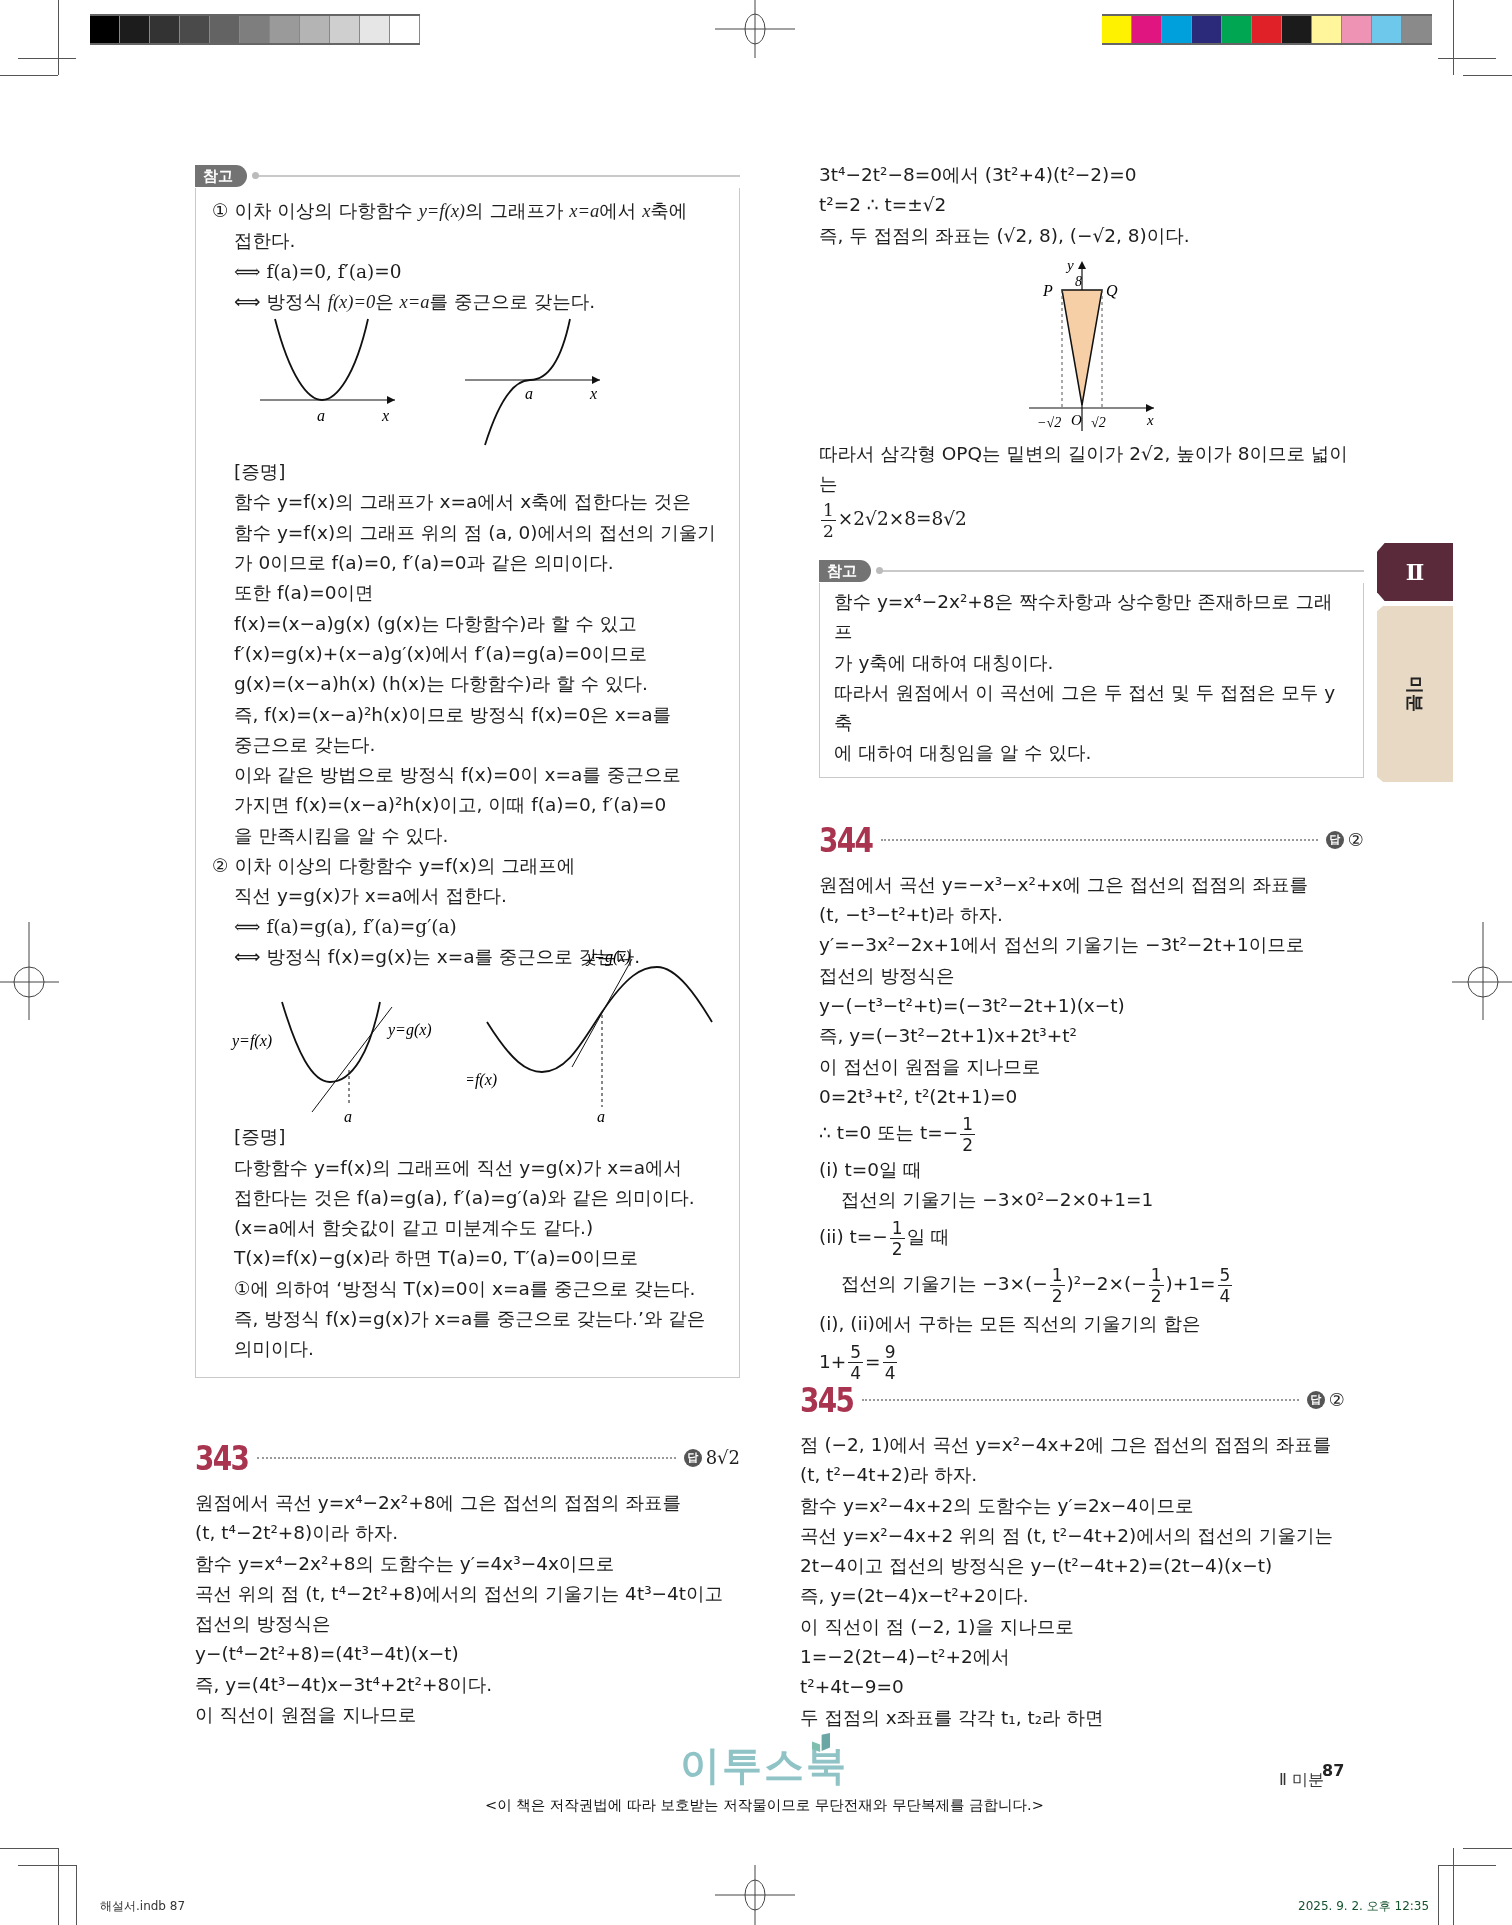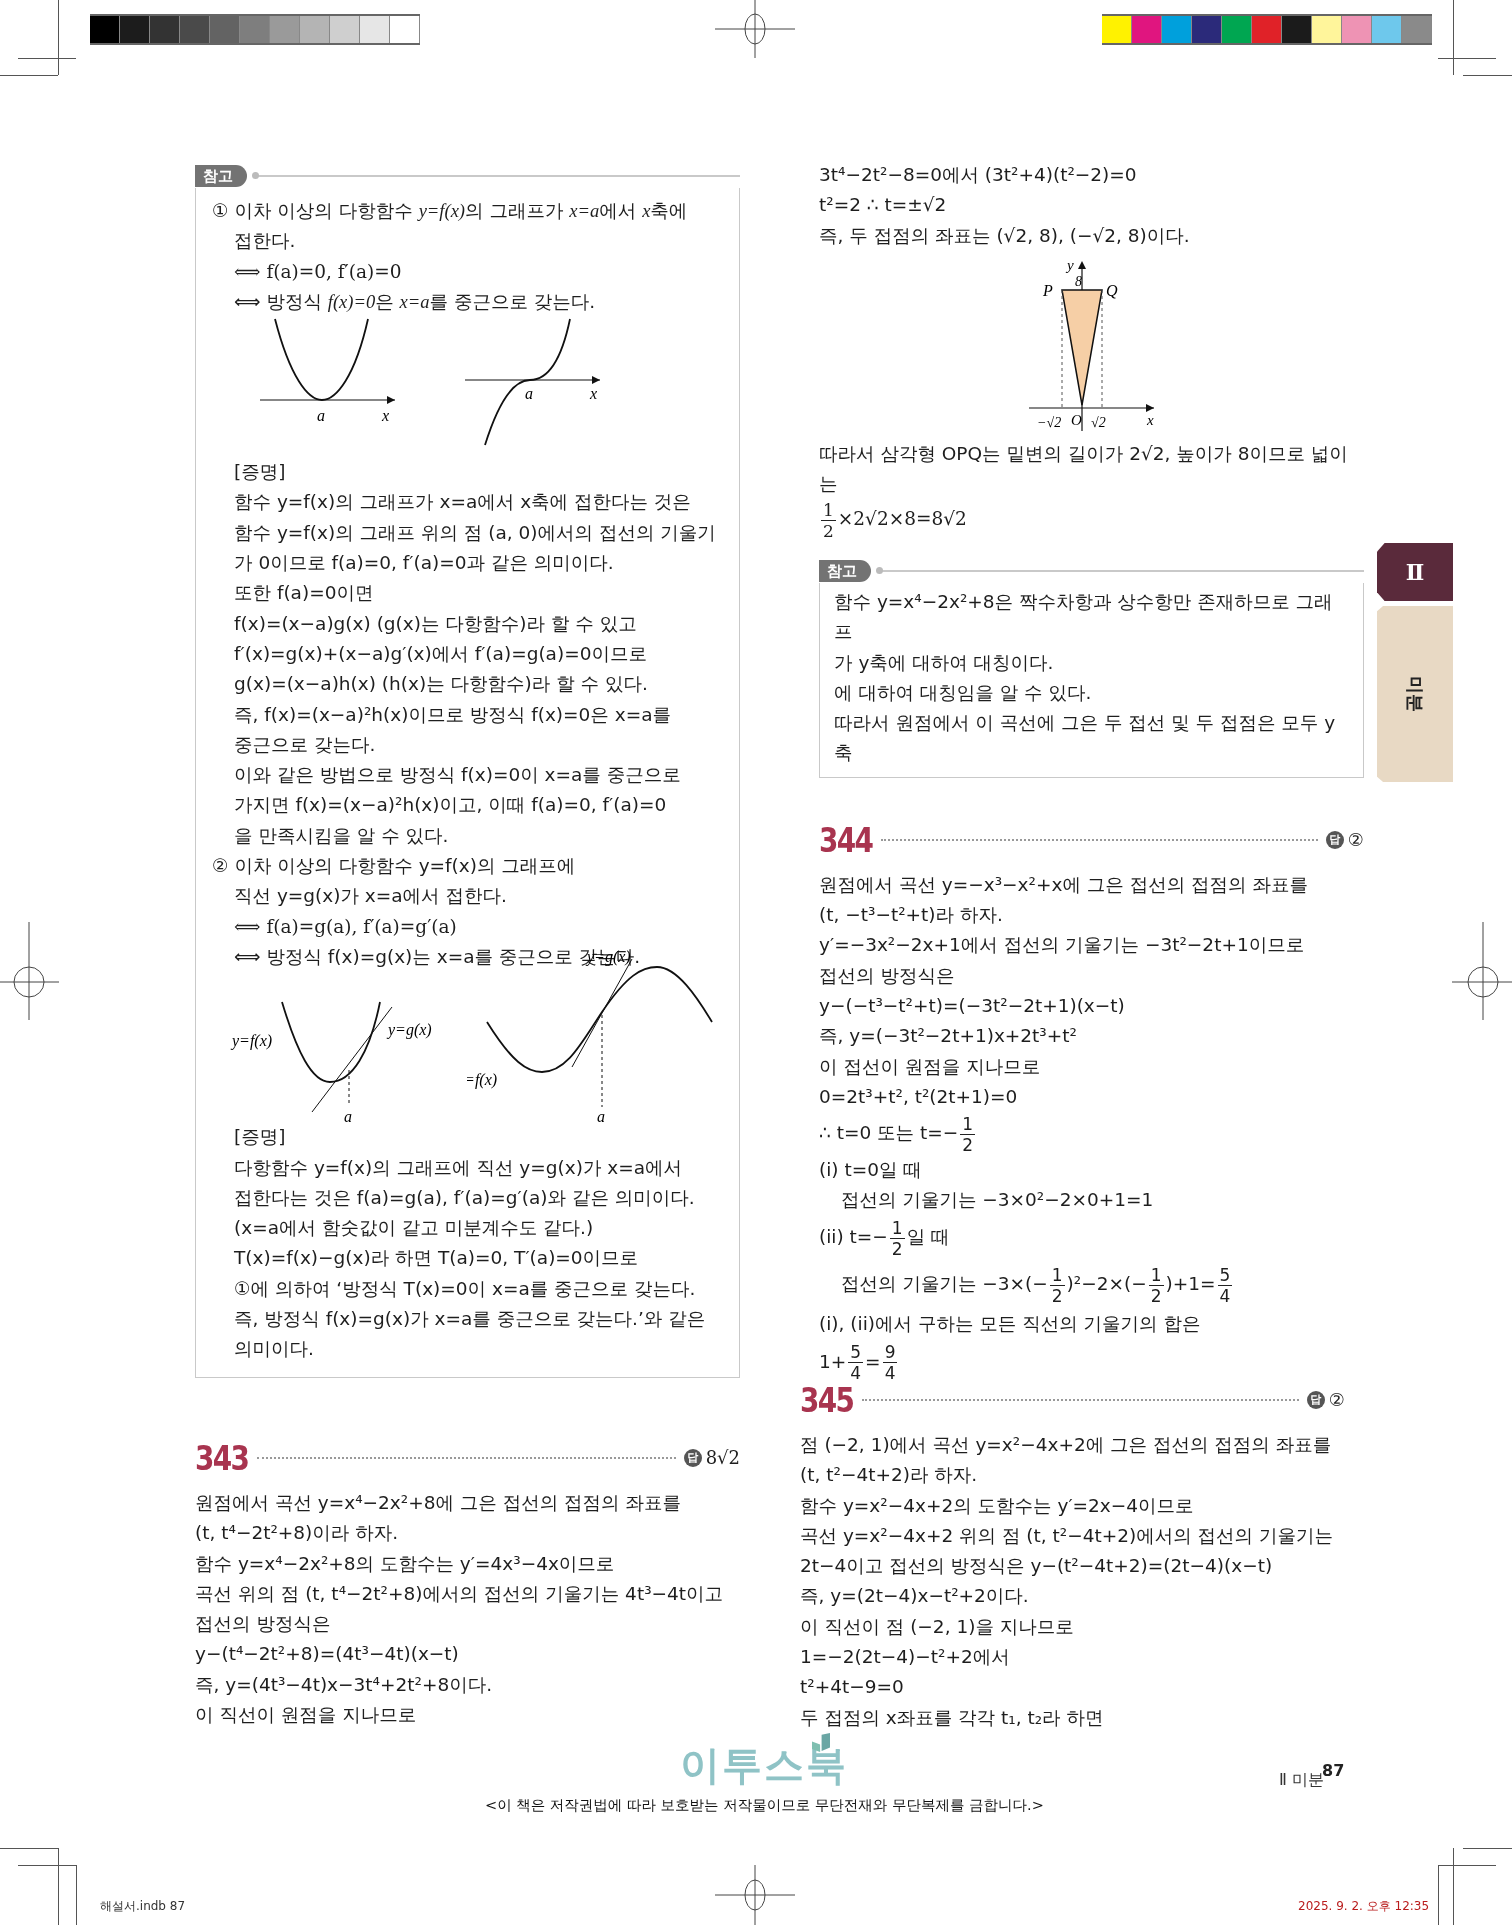--- a/index.html
+++ b/index.html
@@ -39,21 +39,21 @@
   .tab-bot { top: 606px; height: 176px; background: #e8d9c4; display: flex; align-items: center; justify-content: center; clip-path: polygon(8% 0, 100% 0, 100% 100%, 8% 100%, 0 97%, 0 3%); }
   .tab-bot span { transform: rotate(90deg); font-size: 18px; font-weight: bold; color: #222; }
 
   .footer-logo { position: absolute; left: 680px; top: 1738px; font-size: 40px; font-weight: bold; color: #8fc3c6; letter-spacing: 2px; }
   .footer-logo-mark { position: absolute; left: 812px; top: 1737px; width: 18px; height: 15px; background: #7fbfb0; clip-path: polygon(0 30%, 45% 50%, 45% 100%, 0 80%); }
   .footer-logo-mark2 { position: absolute; left: 818px; top: 1733px; width: 12px; height: 18px; background: #6aa6a4; clip-path: polygon(30% 10%, 100% 0, 100% 80%, 30% 100%); }
   .copyright { position: absolute; left: 485px; top: 1796px; font-size: 14.5px; color: #111; }
   .page-sec { position: absolute; left: 1279px; top: 1770px; font-size: 16px; color: #333; }
   .page-num { position: absolute; left: 1322px; top: 1761px; font-size: 16px; font-weight: bold; color: #222; }
   .slug-left { position: absolute; left: 100px; top: 1898px; font-size: 12px; color: #333; }
-  .slug-right { position: absolute; left: 1298px; top: 1898px; font-size: 12px; color: #b91c1c; }
+  .slug-right { position: absolute; left: 1298px; top: 1898px; font-size: 12px; color: #14532d; }
   svg text { font-family: "Liberation Serif", serif; font-style: italic; }
 </style>
 </head>
 <body>
 
 <div class="colorbar" style="left:90px;" id="graybar">
     <div class="sw" style="background: rgb(0, 0, 0);"></div>
     <div class="sw" style="background: rgb(28, 28, 28);"></div>
     <div class="sw" style="background: rgb(51, 51, 51);"></div>
     <div class="sw" style="background: rgb(74, 74, 74);"></div>
@@ -251,22 +251,22 @@
   </div>
 
   <div style="margin-top:18px;">
     <div class="ref-head">
       <span class="ref-badge">참고</span>
       <span class="ref-rule"></span>
     </div>
     <div class="ref-box" style="padding:4px 14px 8px 14px;">
       <div>함수 y=x⁴−2x²+8은 짝수차항과 상수항만 존재하므로 그래프</div>
       <div>가 y축에 대하여 대칭이다.</div>
+      <div>따라서 원점에서 이 곡선에 그은 두 접선 및 두 접점은 모두 y축</div>
       <div>에 대하여 대칭임을 알 수 있다.</div>
-      <div>따라서 원점에서 이 곡선에 그은 두 접선 및 두 접점은 모두 y축</div>
     </div>
   </div>
 
   <div style="margin-top:38px;">
     <div class="prob-head">
       <span class="prob-num">344</span>
       <span class="prob-dots"></span>
       <span class="ans-badge">답</span>
       <span class="ans-val">②</span>
     </div>

